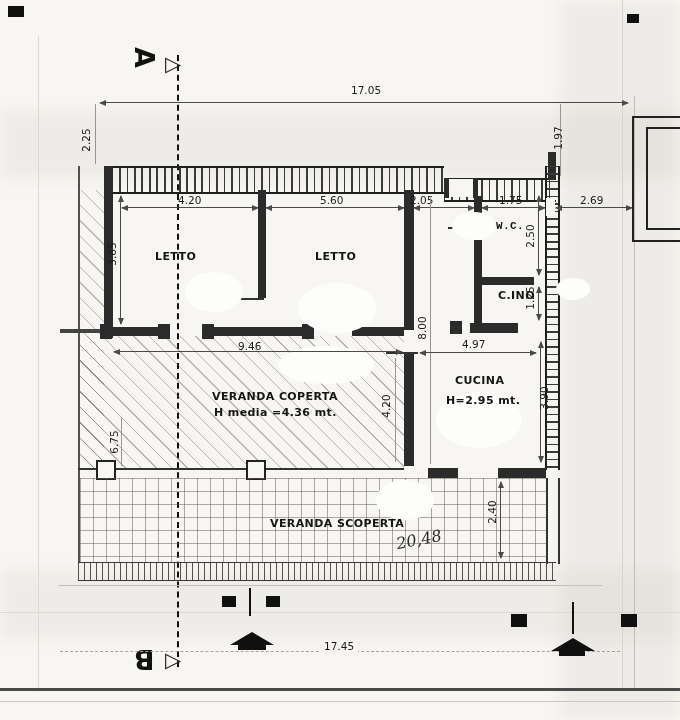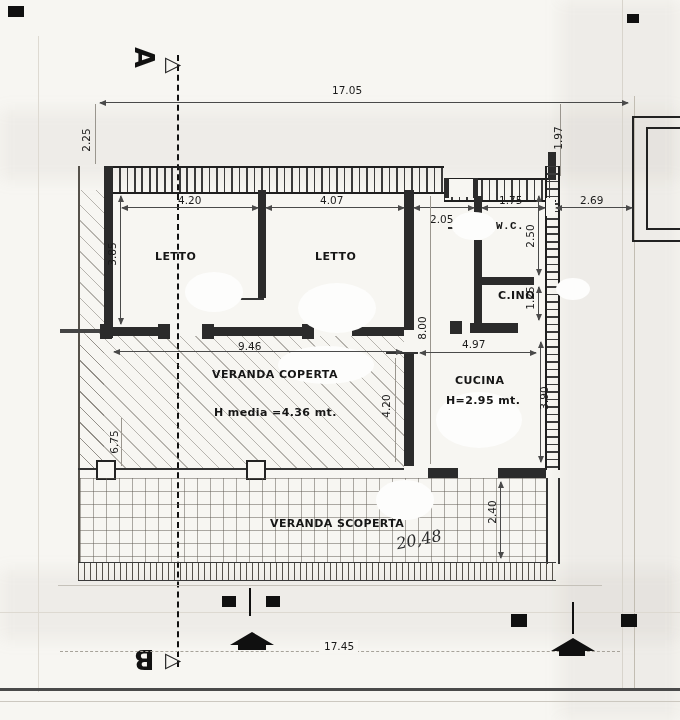--- a/index.html
+++ b/index.html
@@ -57,21 +57,21 @@
   <div class="abs" style="left:177px;top:55px;width:0;height:612px;border-left:2px dashed #111;"></div>
   <div class="abs marker" style="left:134px;top:42px;transform:rotate(90deg);">A</div>
   <div class="abs tri" style="left:165px;top:52px;">▷</div>
   <div class="abs marker" style="left:134px;top:644px;transform:rotate(180deg);">B</div>
   <div class="abs tri" style="left:165px;top:648px;">▷</div>
 
   <div class="abs" style="left:632px;top:116px;width:60px;height:122px;border:2px solid #222;"></div>
   <div class="abs" style="left:646px;top:127px;width:60px;height:99px;border:2px solid #222;"></div>
 
   <div class="abs dimh" style="left:100px;top:102px;width:528px;"></div>
-  <div class="abs txt" style="left:332px;top:84px;">17.05</div>
+  <div class="abs txt" style="left:351px;top:84px;">17.05</div>
   <div class="abs dimv lite" style="left:95px;top:104px;height:60px;"></div>
   <div class="abs txt vtxt" style="left:66px;top:134px;width:40px;">2.25</div>
   <div class="abs dimv lite" style="left:560px;top:104px;height:72px;"></div>
   <div class="abs txt vtxt" style="left:538px;top:132px;width:40px;">1.97</div>
 
   <div class="abs" style="left:78px;top:166px;width:2px;height:396px;background:#55514a;"></div>
 
   <div class="abs diag" style="left:80px;top:190px;width:24px;height:280px;"></div>
   <div class="abs diag" style="left:80px;top:336px;width:324px;height:134px;"></div>
 
@@ -122,23 +122,23 @@
   <div class="abs blob" style="left:298px;top:283px;width:78px;height:50px;"></div>
   <div class="abs blob" style="left:452px;top:212px;width:44px;height:28px;"></div>
   <div class="abs blob" style="left:556px;top:278px;width:34px;height:22px;"></div>
   <div class="abs blob" style="left:436px;top:392px;width:86px;height:56px;"></div>
   <div class="abs blob" style="left:278px;top:346px;width:96px;height:38px;"></div>
   <div class="abs blob" style="left:376px;top:480px;width:58px;height:40px;"></div>
 
   <div class="abs dimh" style="left:122px;top:207px;width:136px;"></div>
   <div class="abs txt" style="left:178px;top:194px;">4.20</div>
   <div class="abs dimh" style="left:266px;top:207px;width:138px;"></div>
-  <div class="abs txt" style="left:320px;top:194px;">4.07</div>
+  <div class="abs txt" style="left:320px;top:194px;">5.60</div>
   <div class="abs dimh" style="left:414px;top:207px;width:60px;"></div>
-  <div class="abs txt" style="left:430px;top:194px;margin-top:19px;">2.05</div>
+  <div class="abs txt" style="left:410px;top:194px;">2.05</div>
   <div class="abs dimh" style="left:482px;top:207px;width:63px;"></div>
   <div class="abs txt" style="left:499px;top:194px;">1.75</div>
   <div class="abs dimh" style="left:556px;top:207px;width:76px;"></div>
   <div class="abs txt" style="left:580px;top:194px;">2.69</div>
 
   <div class="abs dimv" style="left:120px;top:196px;height:128px;"></div>
   <div class="abs txt vtxt" style="left:92px;top:248px;width:40px;">3.85</div>
   <div class="abs dimv" style="left:538px;top:196px;height:79px;"></div>
   <div class="abs txt vtxt" style="left:510px;top:230px;width:40px;">2.50</div>
   <div class="abs dimv" style="left:538px;top:287px;height:33px;"></div>
@@ -158,21 +158,21 @@
   <div class="abs txt" style="left:238px;top:340px;">9.46</div>
   <div class="abs dimh" style="left:420px;top:352px;width:116px;"></div>
   <div class="abs txt" style="left:462px;top:338px;">4.97</div>
 
   <div class="abs room" style="left:155px;top:250px;">LETTO</div>
   <div class="abs room" style="left:315px;top:250px;">LETTO</div>
   <div class="abs room" style="left:496px;top:220px;font-family:Liberation Mono, monospace;">W.C.</div>
   <div class="abs room" style="left:498px;top:289px;">C.INO</div>
   <div class="abs room" style="left:455px;top:374px;">CUCINA</div>
   <div class="abs room" style="left:446px;top:394px;font-weight:bold;">H=2.95 mt.</div>
-  <div class="abs room" style="left:212px;top:368px;text-align:center;">VERANDA COPERTA</div>
+  <div class="abs room" style="left:212px;top:390px;text-align:center;">VERANDA COPERTA</div>
   <div class="abs room" style="left:214px;top:406px;">H media =4.36 mt.</div>
   <div class="abs room" style="left:270px;top:517px;">VERANDA SCOPERTA</div>
   <div class="abs hand" style="left:396px;top:530px;transform:rotate(-11deg);">20,48</div>
 
   <div class="abs blk" style="left:222px;top:596px;width:14px;height:11px;"></div>
   <div class="abs blk" style="left:266px;top:596px;width:14px;height:11px;"></div>
   <div class="abs blk" style="left:249px;top:588px;width:2px;height:28px;"></div>
   <div class="abs roof-tri" style="left:230px;top:632px;"></div>
   <div class="abs blk" style="left:238px;top:645px;width:28px;height:5px;"></div>
   <div class="abs" style="left:60px;top:651px;width:560px;height:0;border-top:1px dashed #a7a39a;"></div>

